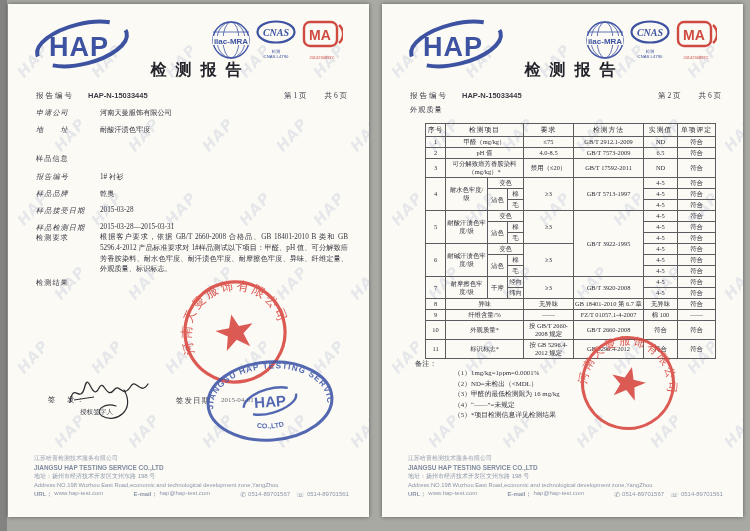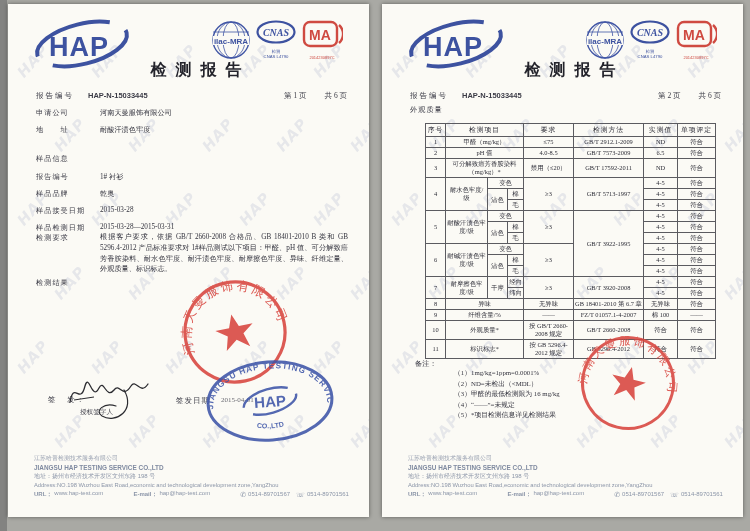--- a/index.html
+++ b/index.html
@@ -16,21 +16,21 @@
   .logo { position:absolute; left:24px; top:14px; }
   .marks { position:absolute; right:26px; top:16px; display:flex; gap:5px; align-items:flex-start; }
   .doc-title { position:absolute; left:0; right:0; top:56px; text-align:center; font-size:16px; font-weight:bold; letter-spacing:9px; color:#23232b; padding-left:24px; }
   .meta-row { position:absolute; left:28px; right:22px; top:87px; font-size:7.5px; display:flex; }
   .meta-row .lab { letter-spacing:2px; }
   .meta-row .num { margin-left:14px; font-weight:bold; font-family:"Liberation Sans",sans-serif; font-size:7.5px; }
   .meta-row .pg { margin-left:auto; display:flex; gap:18px; }
 
   
   .frow { position:absolute; left:28px; font-size:7.2px; display:flex; }
-  .frow .fl { width:64px; flex:none; letter-spacing:1px; }
+  .frow .fl { width:64px; flex:none; letter-spacing:1px;font-style:italic; }
   .frow .fv { color:#34343f; }
   .para { position:absolute; font-size:7.2px; line-height:1.5; text-align:justify; color:#34343f; }
   .seclab { position:absolute; left:28px; font-size:7.2px; letter-spacing:1px; }
 
   
   table.rt { position:absolute; left:43px; top:119px; width:290px; border-collapse:collapse; table-layout:fixed; font-size:6.4px; color:#2e2e38; text-align:center; }
   table.rt td { border:1px solid #5b5b60; padding:1px 1px; line-height:1.25; vertical-align:middle; }
   table.rt tr.th td { font-size:6.8px; letter-spacing:1px; padding:2px 0; }
 
   

